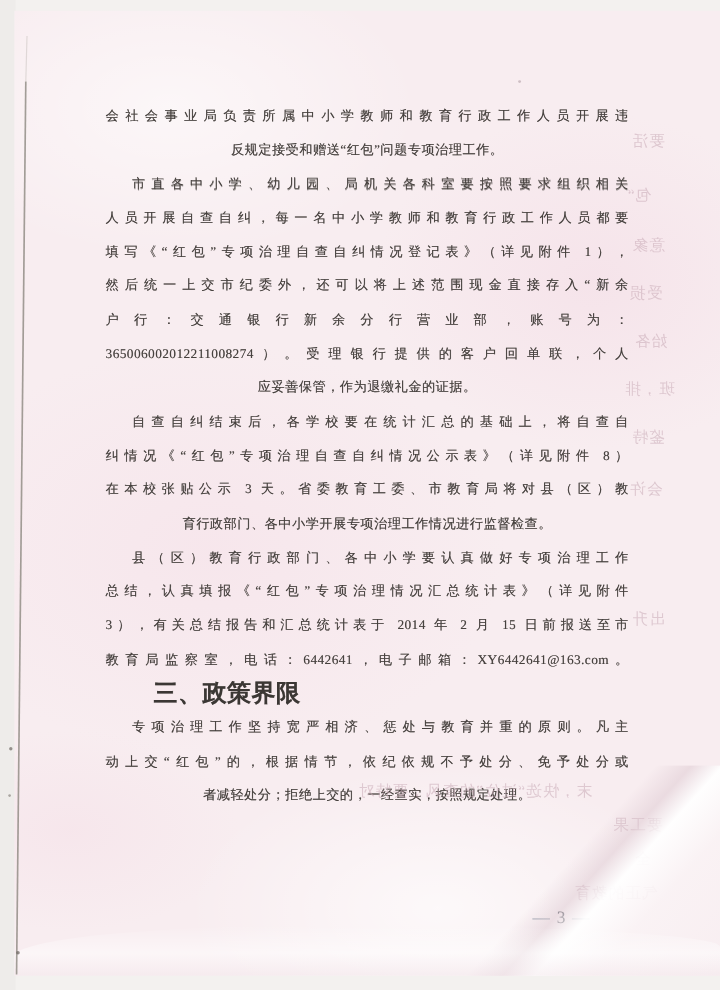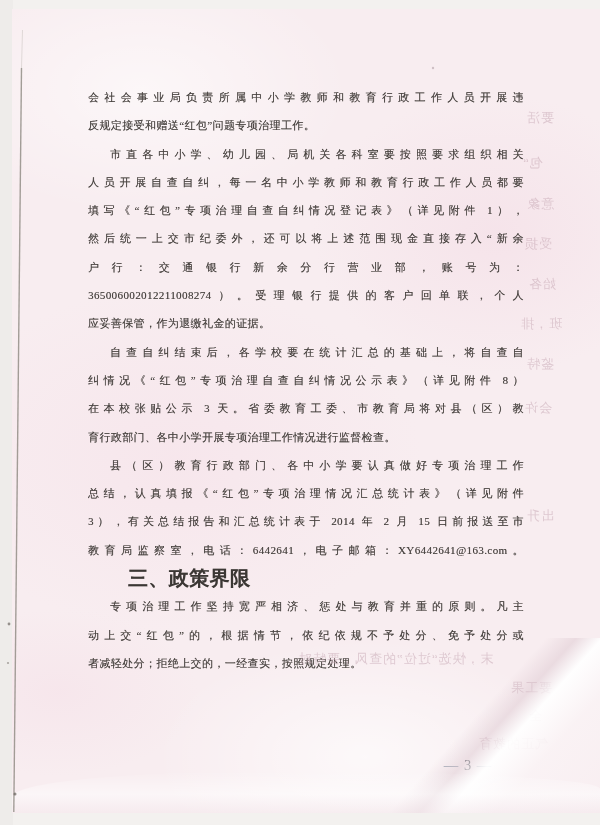--- a/index.html
+++ b/index.html
@@ -28,21 +28,21 @@
     position: absolute; left: 76px; top: 74px; width: 436px;
   }
   .line {
     height: 28.3px; line-height: 28.3px;
     font-size: 11px; color: #46413e;
     letter-spacing: 0.4px;
     white-space: nowrap;
     text-shadow: 0.2px 0.2px 0.4px rgba(70,65,62,0.55);
   }
   .line.fill { text-align: justify; text-align-last: justify; white-space: normal; }
-  .line.end  { text-align: left; }
+  .line.end  { text-align: center; }
   .line.indent { text-indent: 2em; }
   .line.heading { font-weight: bold; color: #3b3734; font-size: 20px; }
   .email-underline { text-underline-offset: 3px; }
   .page-number {
     position: absolute; left: 416px; top: 748px; width: 80px;
     text-align: center; font-size: 14.5px; color: #4d545c;
     letter-spacing: 1px;
   }
   .page-number .dash { color: #8c98a6; }
   .bleed-item {

